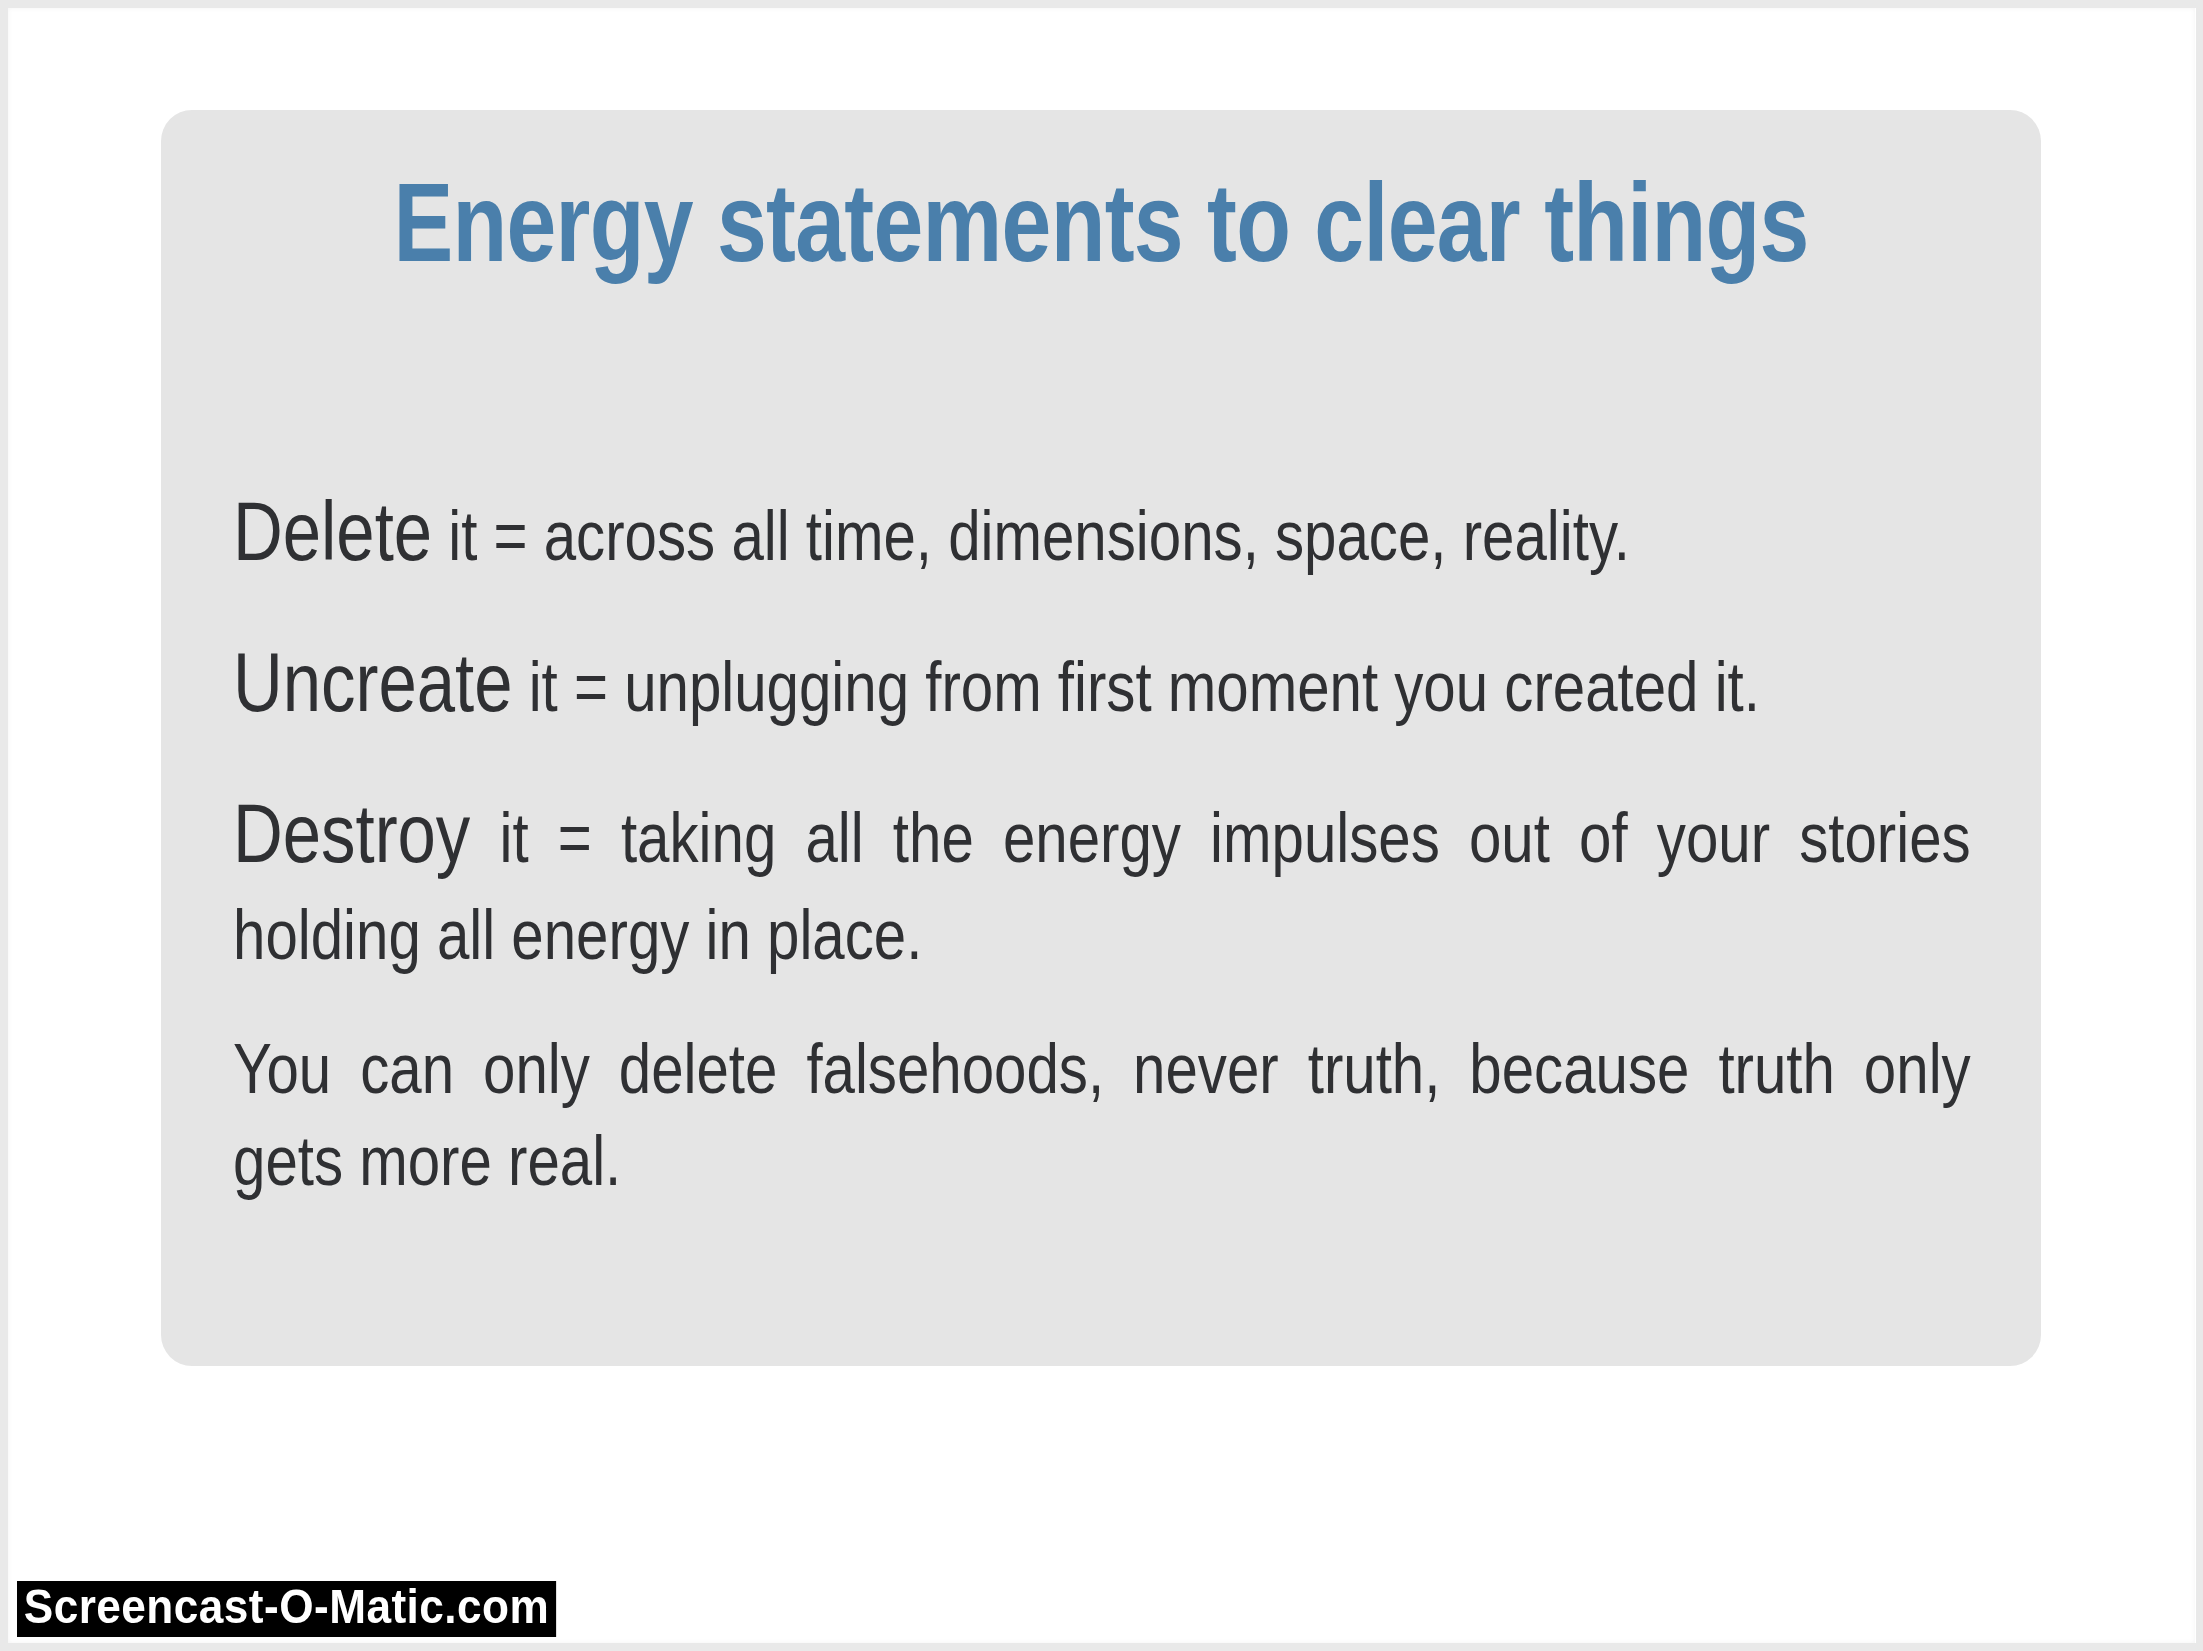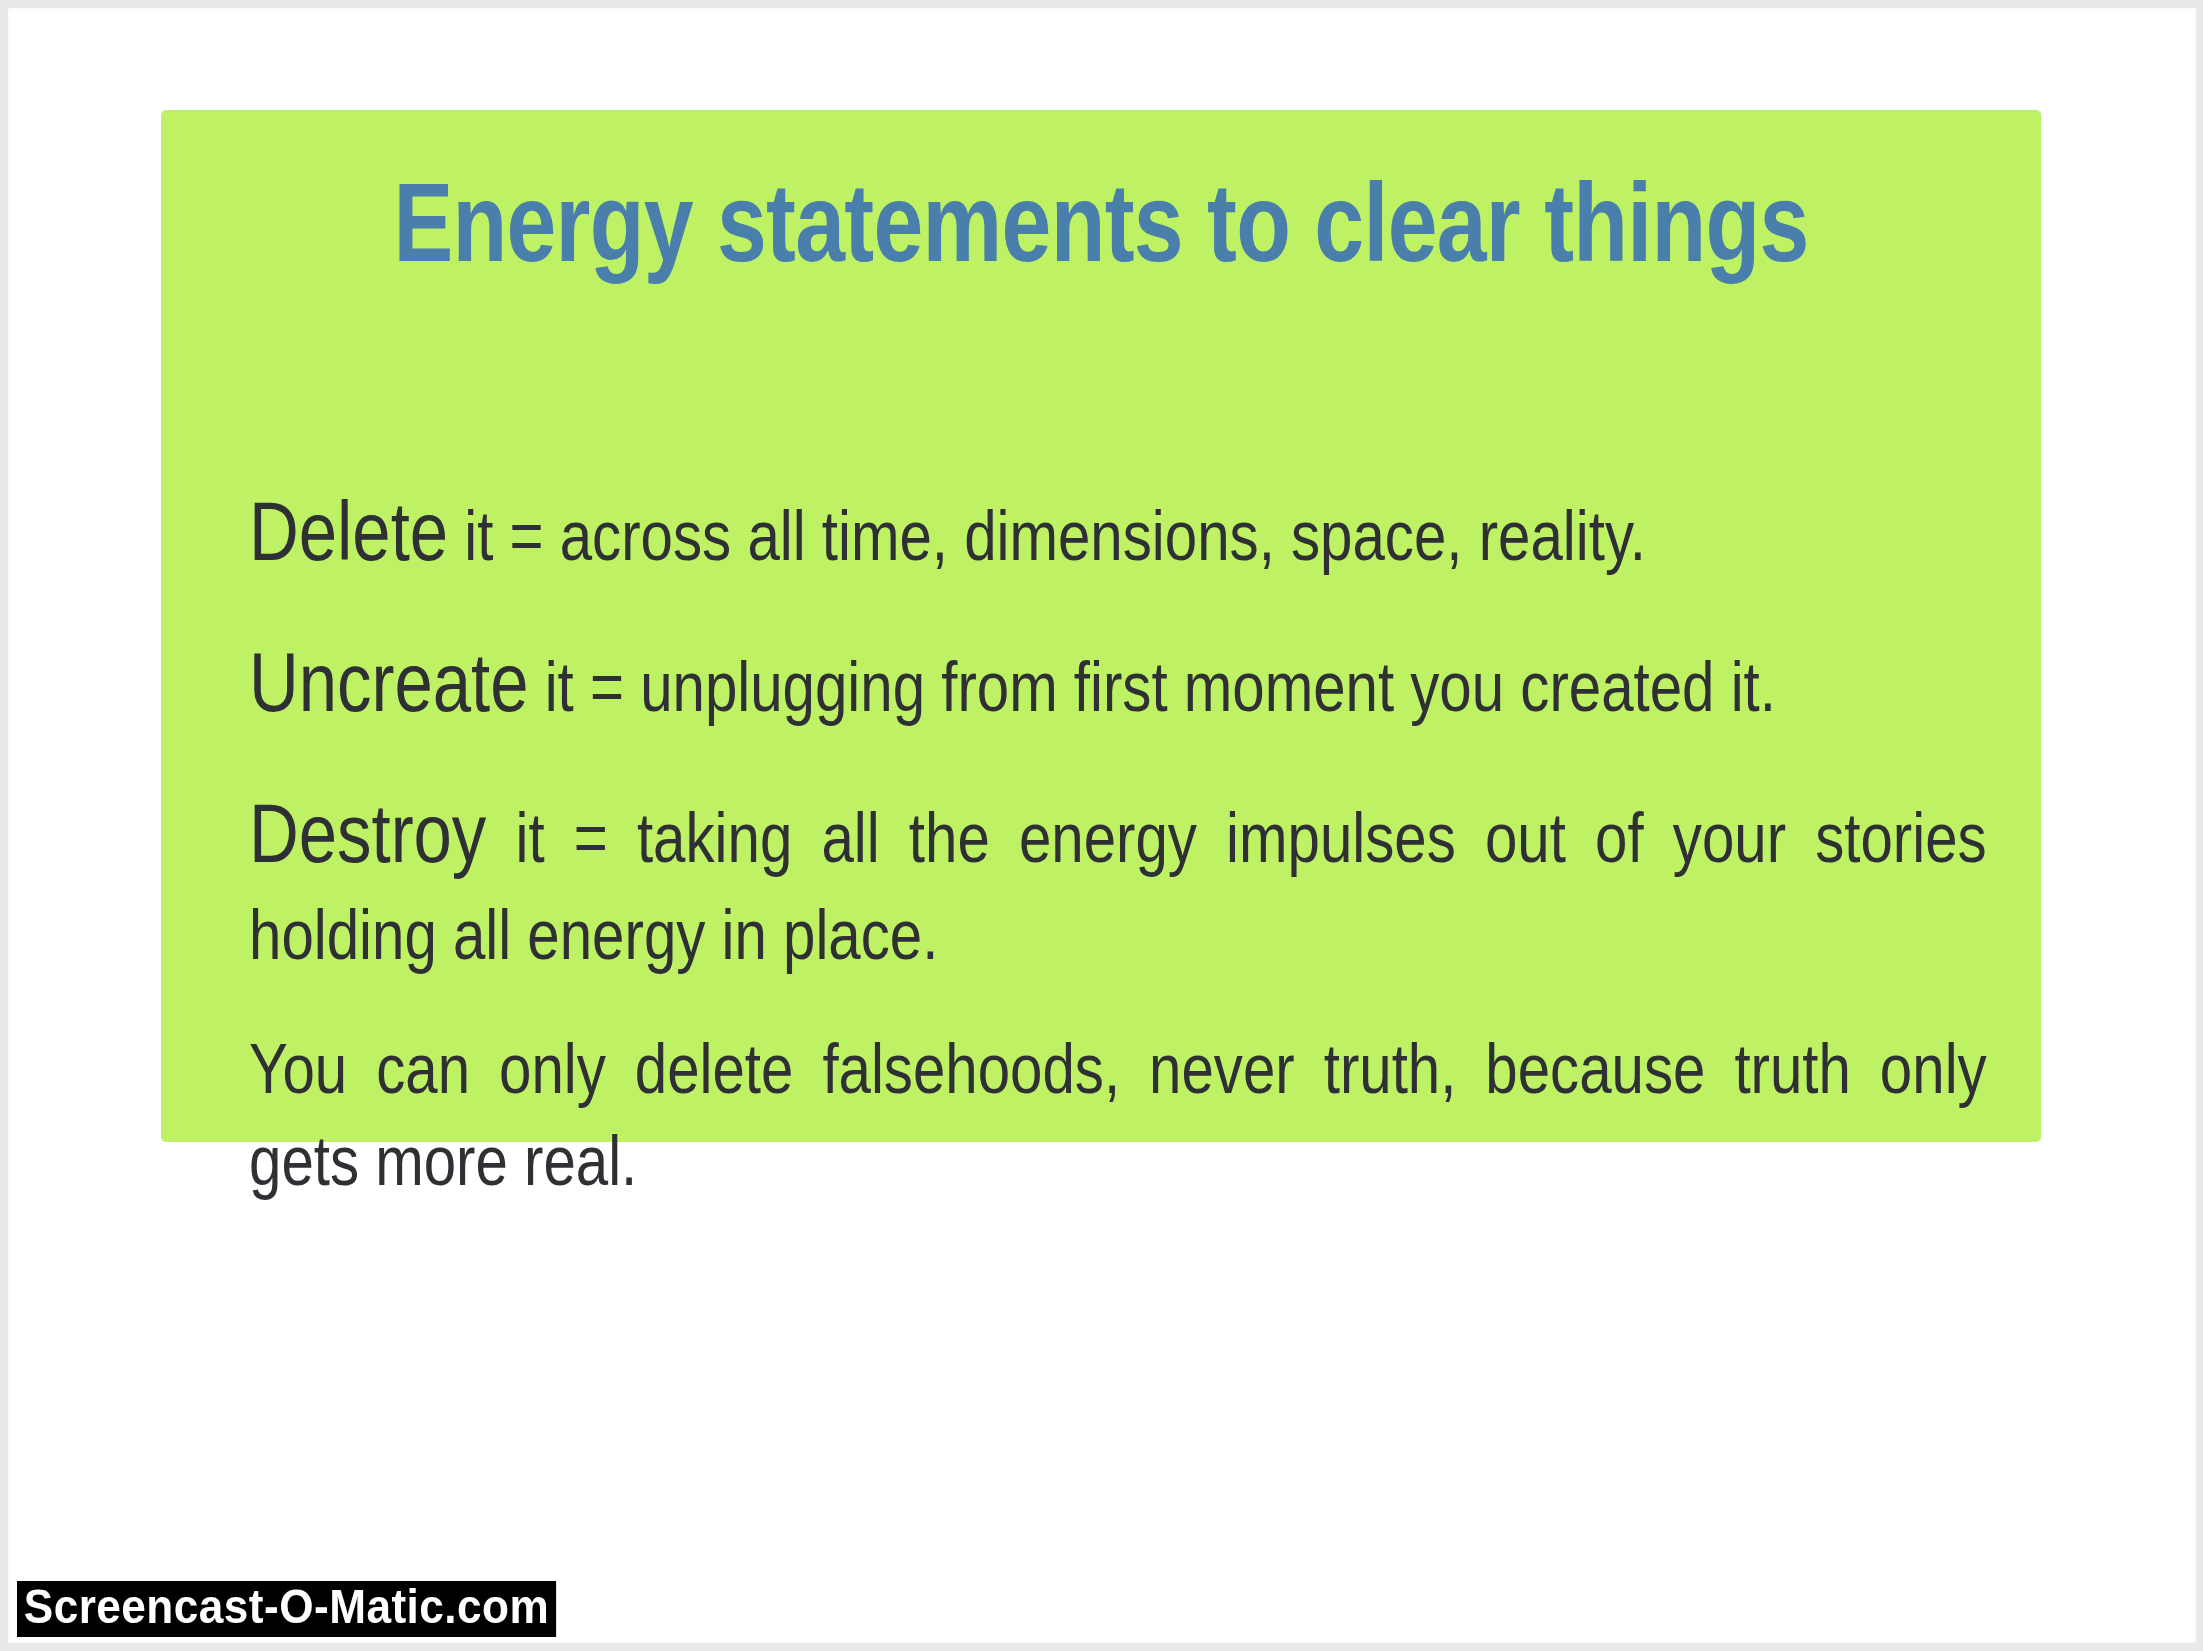--- a/index.html
+++ b/index.html
@@ -34,23 +34,23 @@
     box-shadow: inset 0 0 5.5px rgba(0,0,0,0.05);
     pointer-events: none;
   }
 
   
   .slide-card {
     position: absolute;
     left: 161px;
     top: 110px;
     width: 1880px;
-    height: 1032px;
-    background: #bef264;
-    border-radius: 5px;
+    height: 1256px;
+    background: #e5e5e5;
+    border-radius: 31px;
     box-sizing: border-box;
   }
 
   .slide-title {
     position: absolute;
     left: 0;
     top: 57px;
     width: 100%;
     text-align: center;
     color: #4a7fab;
@@ -59,21 +59,21 @@
     font-weight: bold;
     letter-spacing: -0.9px;
     line-height: 1.0;
     transform: scaleX(0.80);
     transform-origin: 50% 50%;
     white-space: nowrap;
   }
 
   .body-block {
     position: absolute;
-    left: 88px;
+    left: 72px;
     top: 367px;
     width: 1737px;
   }
 
   .stmt {
     color: #2f3033;
     font-family: "Liberation Sans Narrow", "Liberation Sans", sans-serif;
     font-size: 71px;
     line-height: 1.30;
     text-align: justify;

